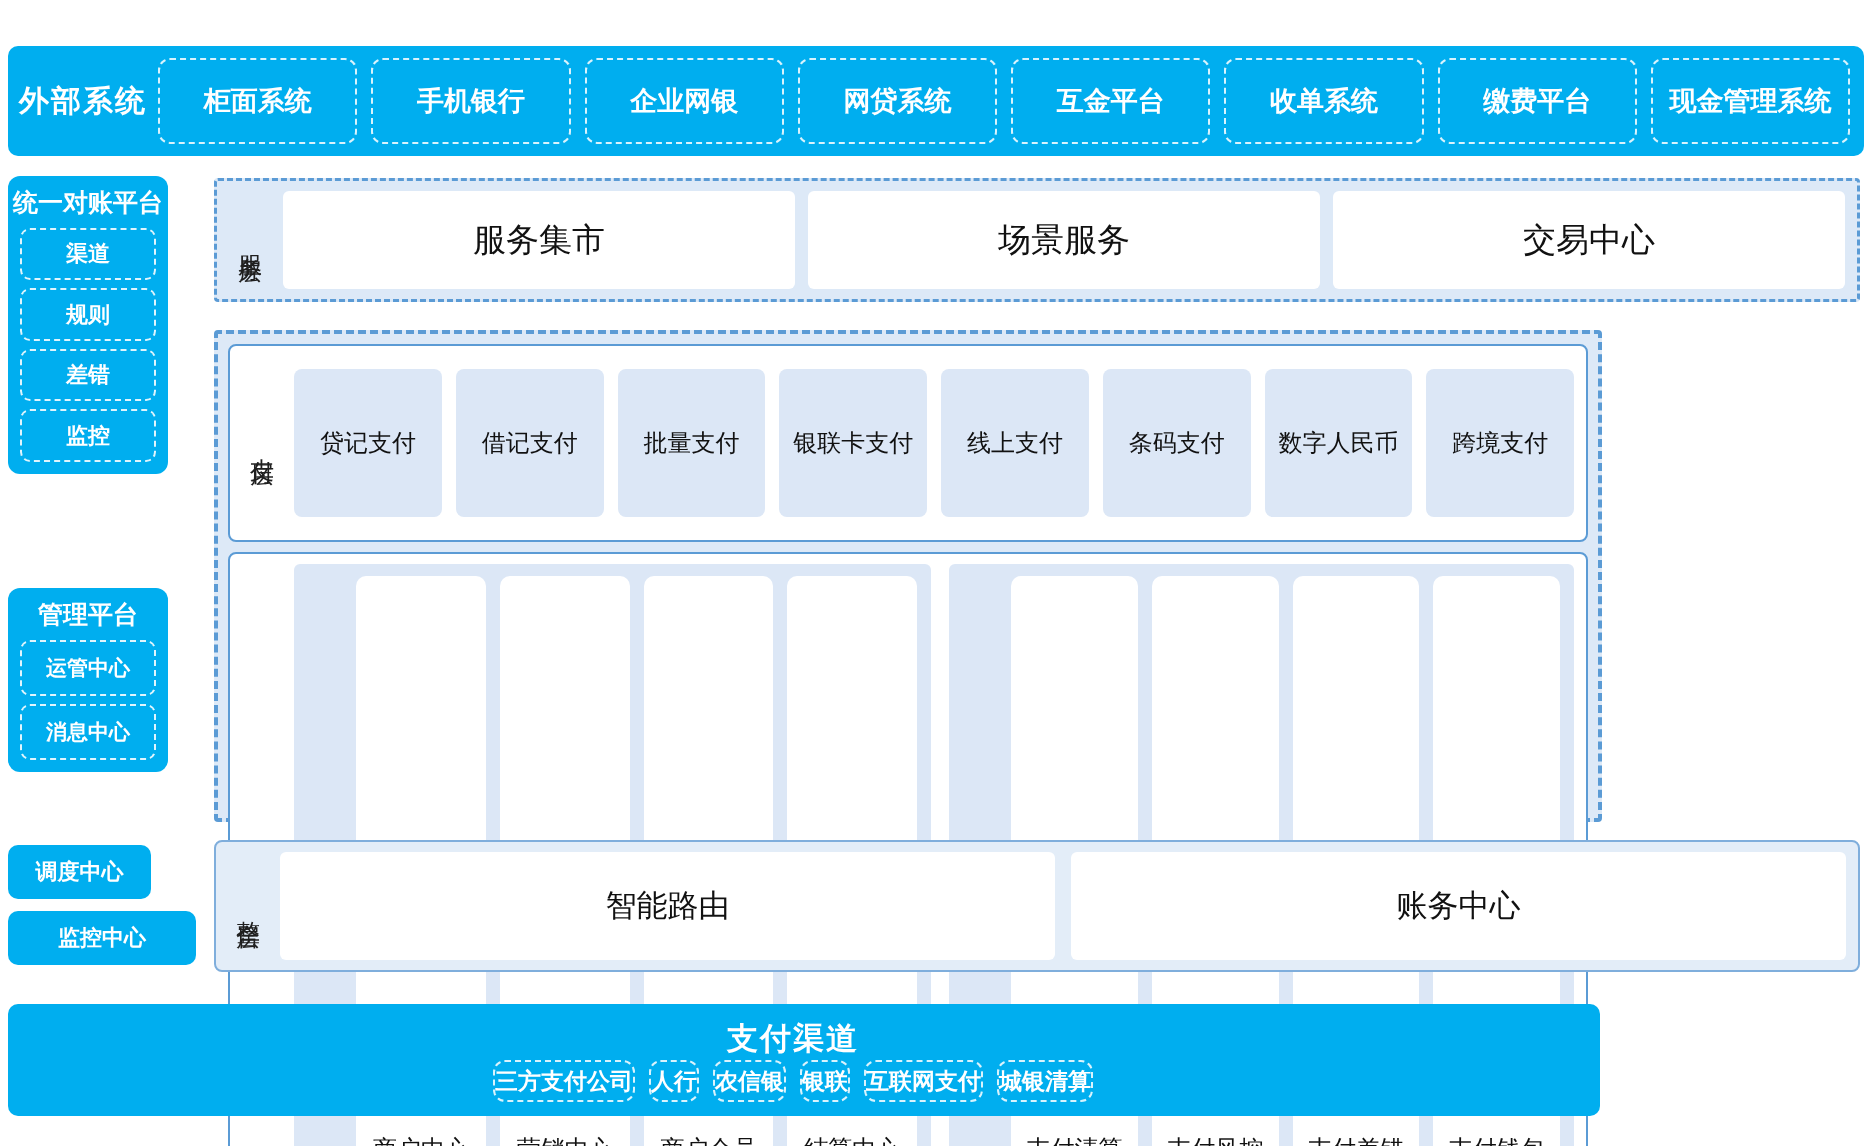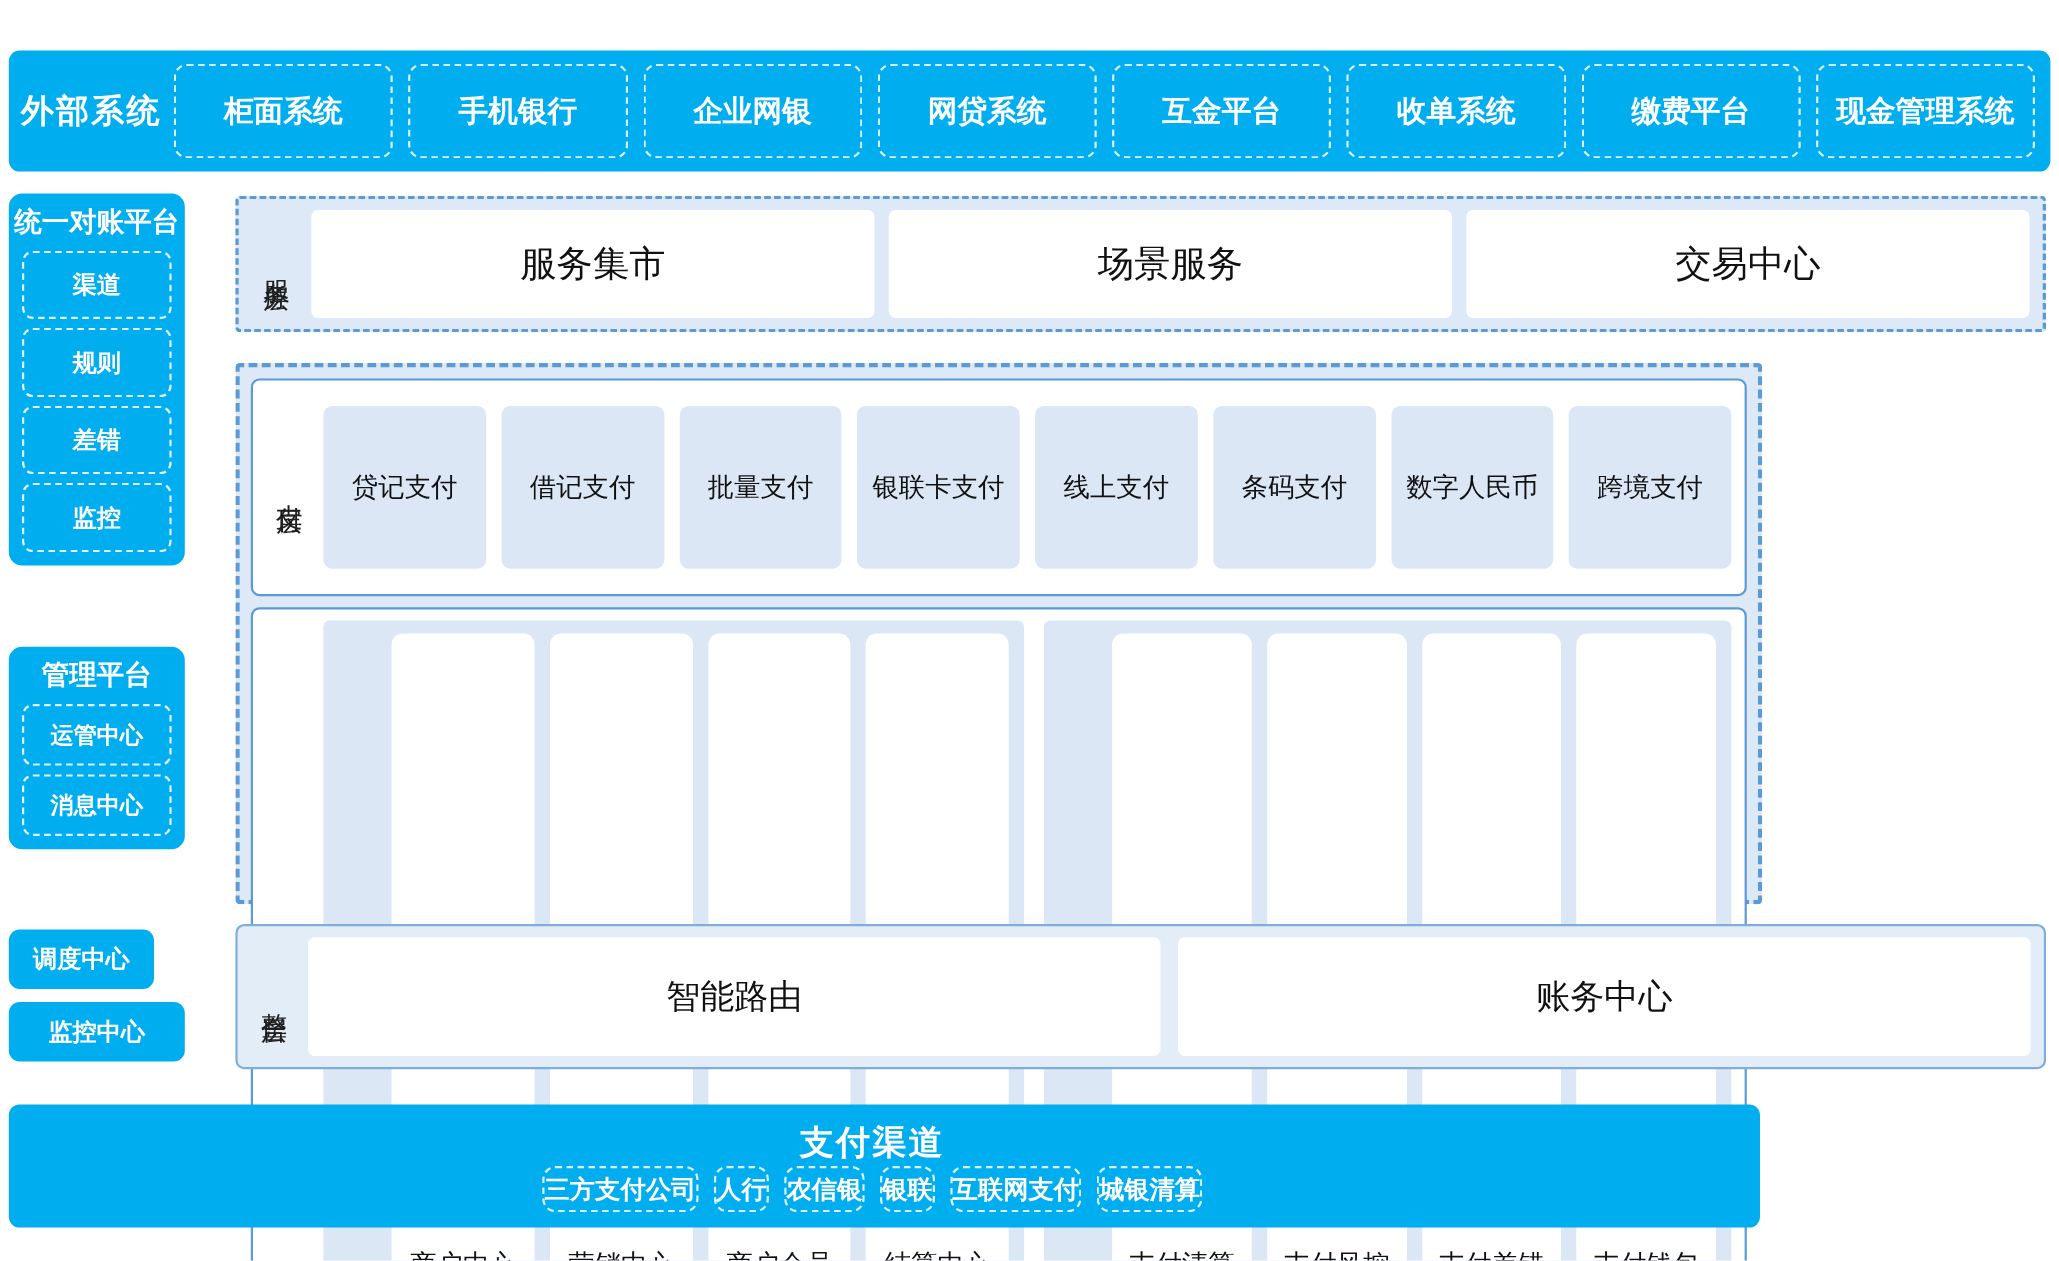--- a/index.html
+++ b/index.html
@@ -95,36 +95,36 @@
     font-weight:bold;
     display:flex;
     align-items:center;
     justify-content:center;
     box-sizing:border-box;
     margin-bottom:8px;
     flex:1 1 0;
   }
   .side-chip:last-child{margin-bottom:0;}
 
-  #panel-recon{left:8px;top:176px;width:160px;height:338px;}
+  #panel-recon{left:8px;top:176px;width:160px;height:298px;}
   #panel-recon .side-chip{font-size:22px;}
   #panel-manage{left:8px;top:588px;width:160px;height:184px;text-align:right;}
 
   .side-solid{
     position:absolute;
     background:#00AEEF;
     border-radius:10px;
     color:#ffffff;
     font-size:22px;
     font-weight:bold;
     display:flex;align-items:center;justify-content:center;
     box-sizing:border-box;
   }
-  #btn-sched{left:8px;top:845px;width:132px;height:54px;}
-  #btn-monitor{left:8px;top:911px;width:160px;height:54px;}
+  #btn-sched{left:8px;top:845px;width:143px;height:54px;}
+  #btn-monitor{left:8px;top:911px;width:188px;height:54px;}
 
   
   .vlabel{
     writing-mode:vertical-rl;
     text-orientation:upright;
     font-size:24px;
     color:#1f1f1f;
     letter-spacing:3px;
     line-height:1.0;
     display:flex;

